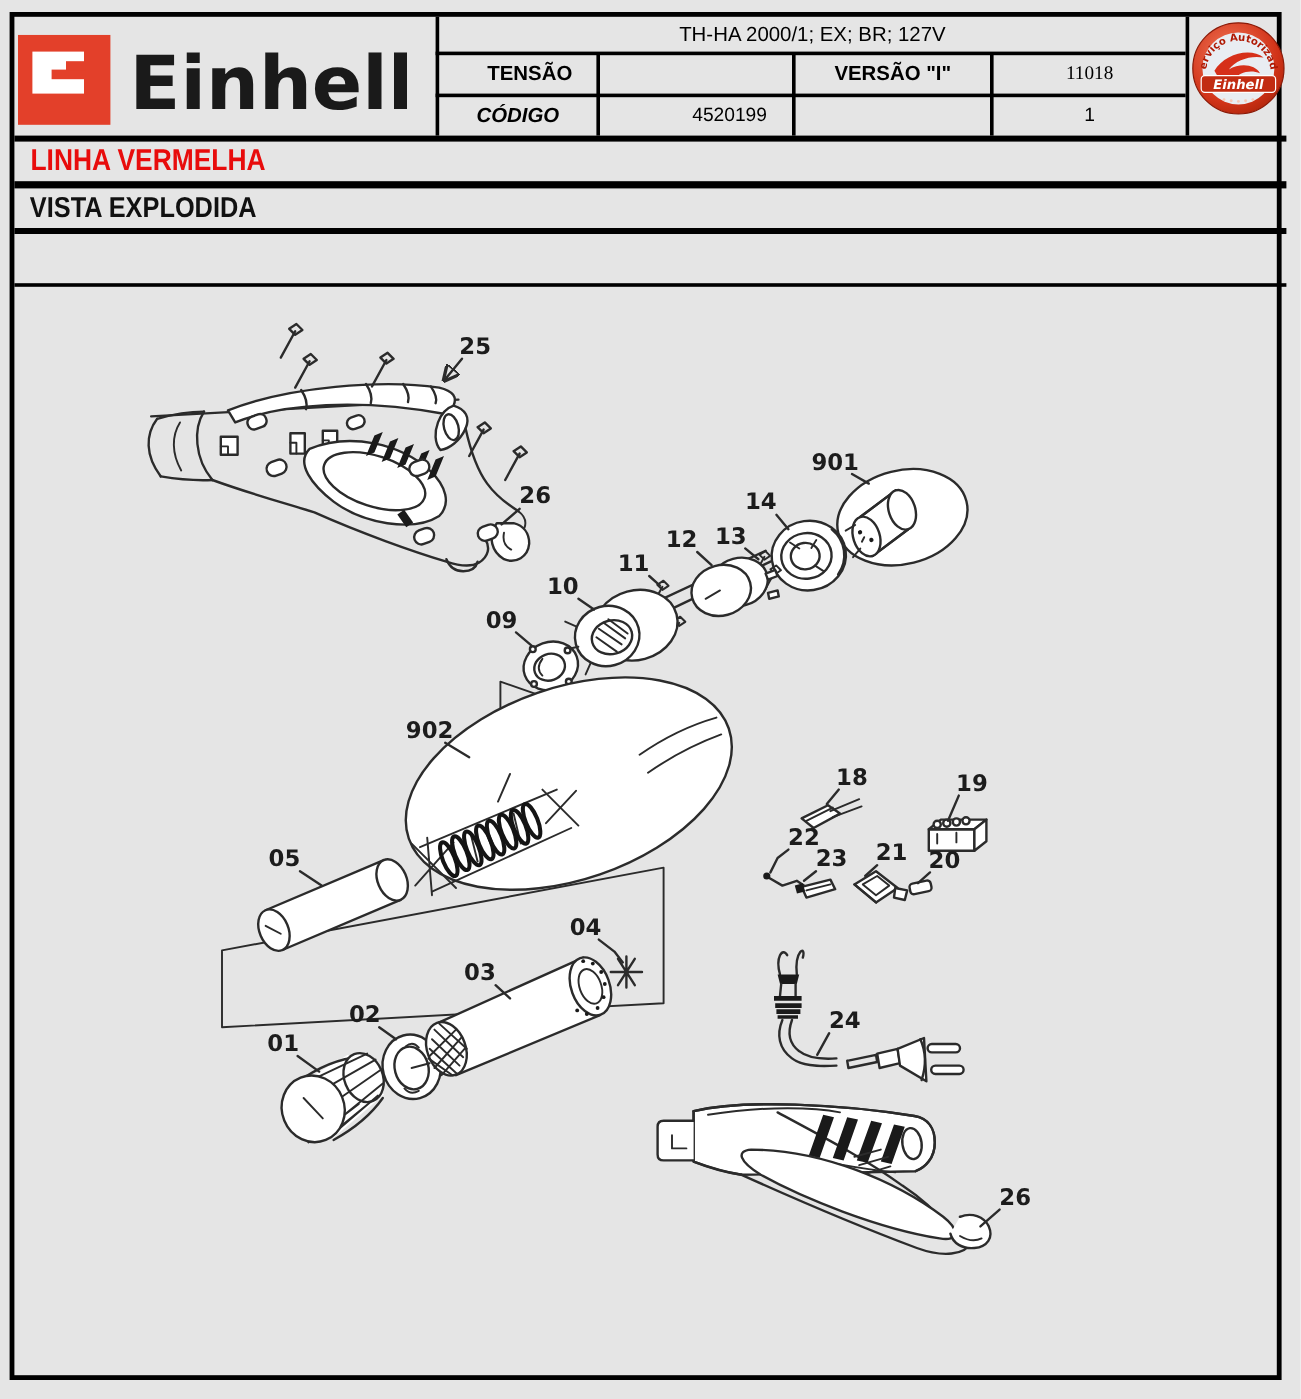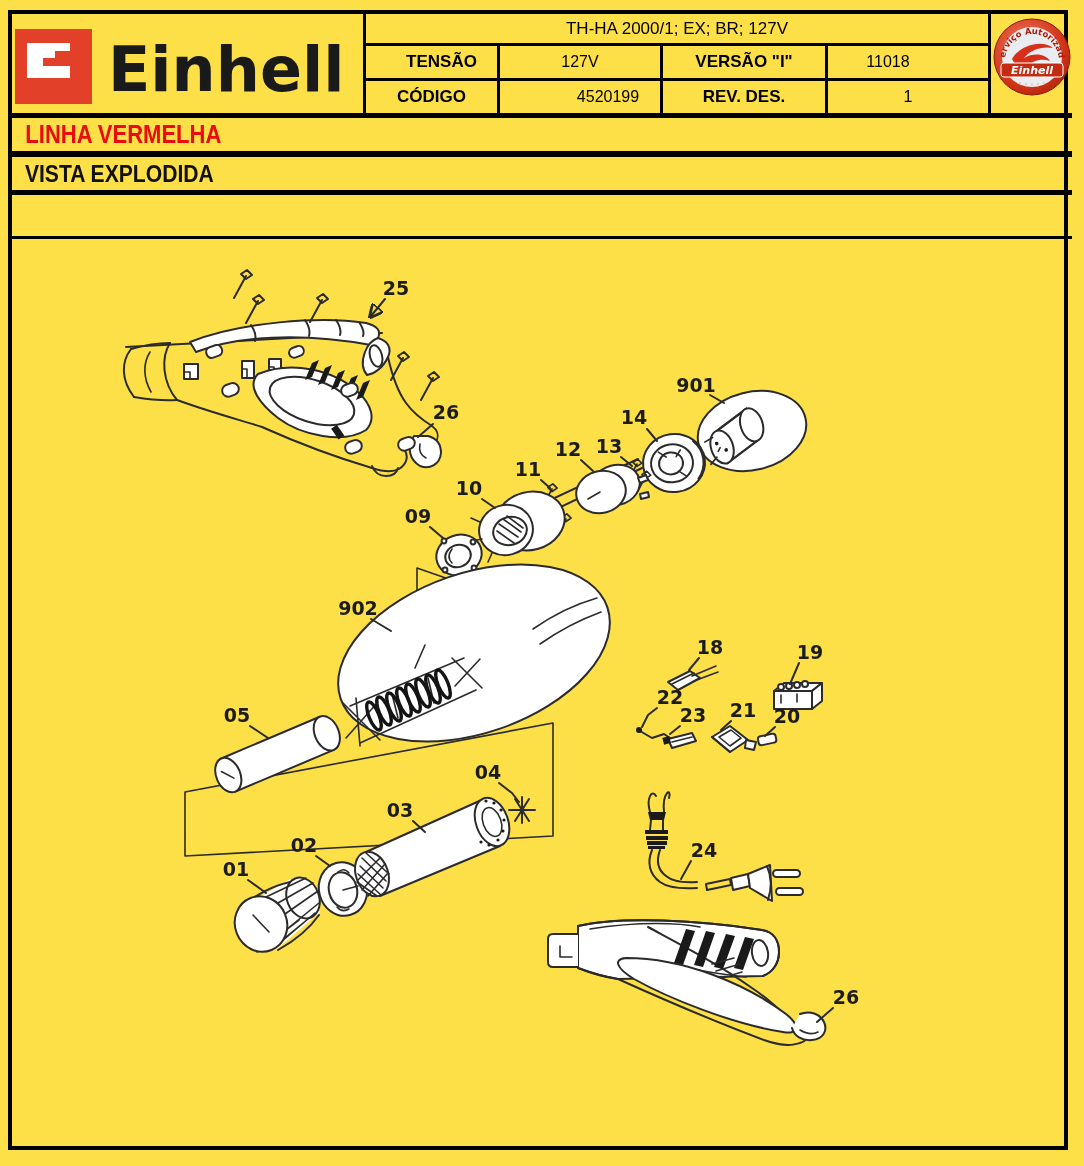--- a/index.html
+++ b/index.html
@@ -1,16 +1,16 @@
 <!DOCTYPE html>
 <html><head>
 <meta charset="utf-8">
 <style>
   html,body{margin:0;padding:0;background:#fff;}
-  .page{position:relative;width:1084px;height:1166px;background:#fde047;overflow:hidden;
+  .page{position:relative;width:1084px;height:1166px;background:#e5e5e5;overflow:hidden;
         font-family:"Liberation Sans",sans-serif;color:#000;}
   .frame{position:absolute;left:8px;top:10px;width:1060px;height:1140px;border:4px solid #000;box-sizing:border-box;}
   .abs{position:absolute;}
   .vline{position:absolute;width:3px;background:#000;}
   .hline{position:absolute;height:3px;background:#000;}
   .thick{position:absolute;background:#000;}
   .cell{position:absolute;display:flex;align-items:center;justify-content:center;}
   .cellLabel{font-weight:bold;font-size:17px;}
   .cellValue{font-size:16px;}
   .titleCell{font-size:17px;}
@@ -47,27 +47,25 @@
   <div class="vline" style="left:497px;top:44px;height:69px;"></div>
   <div class="vline" style="left:660px;top:44px;height:69px;"></div>
   <div class="vline" style="left:825px;top:44px;height:69px;"></div>
   <div class="vline" style="left:988px;top:14px;height:99px;"></div>
   <div class="hline" style="left:363px;top:43px;width:625px;"></div>
   <div class="hline" style="left:363px;top:78px;width:625px;"></div>
 
   <div class="cell titleCell" style="left:366px;top:14px;width:622px;height:29px;">TH-HA 2000/1; EX; BR; 127V</div>
 
   <div class="cell cellLabel" style="left:366px;top:46px;width:131px;height:32px;margin-left:10px;">TENSÃO</div>
-  <div class="cell cellValue" style="left:500px;top:46px;width:160px;height:32px;">127V</div>
   <div class="cell cellLabel" style="left:663px;top:46px;width:162px;height:32px;">VERSÃO "I"</div>
-  <div class="cell cellValue" style="left:808px;top:46px;width:160px;height:32px;">11018</div>
-
-  <div class="cell cellLabel" style="left:366px;top:81px;width:131px;height:32px;">CÓDIGO</div>
+  <div class="cell cellValue" style="left:828px;top:46px;width:160px;height:32px;font-family:Liberation Serif, serif;">11018</div>
+
+  <div class="cell cellLabel" style="left:366px;top:81px;width:131px;height:32px;font-style:italic;">CÓDIGO</div>
   <div class="cell cellValue" style="left:500px;top:81px;width:160px;height:32px;margin-left:28px;">4520199</div>
-  <div class="cell cellLabel" style="left:663px;top:81px;width:162px;height:32px;">REV. DES.</div>
   <div class="cell cellValue" style="left:828px;top:81px;width:160px;height:32px;">1</div>
 
   <svg class="abs" style="left:992px;top:17px;" width="80" height="80" viewBox="0 0 80 80">
     <defs>
       <radialGradient id="bgrad" cx="40%" cy="35%" r="75%">
         <stop offset="0%" stop-color="#f2795b"></stop>
         <stop offset="70%" stop-color="#d13318"></stop>
         <stop offset="100%" stop-color="#a92309"></stop>
       </radialGradient>
       <path id="arcT" d="M13,44 A27,27 0 0 1 67,44" fill="none"></path>

